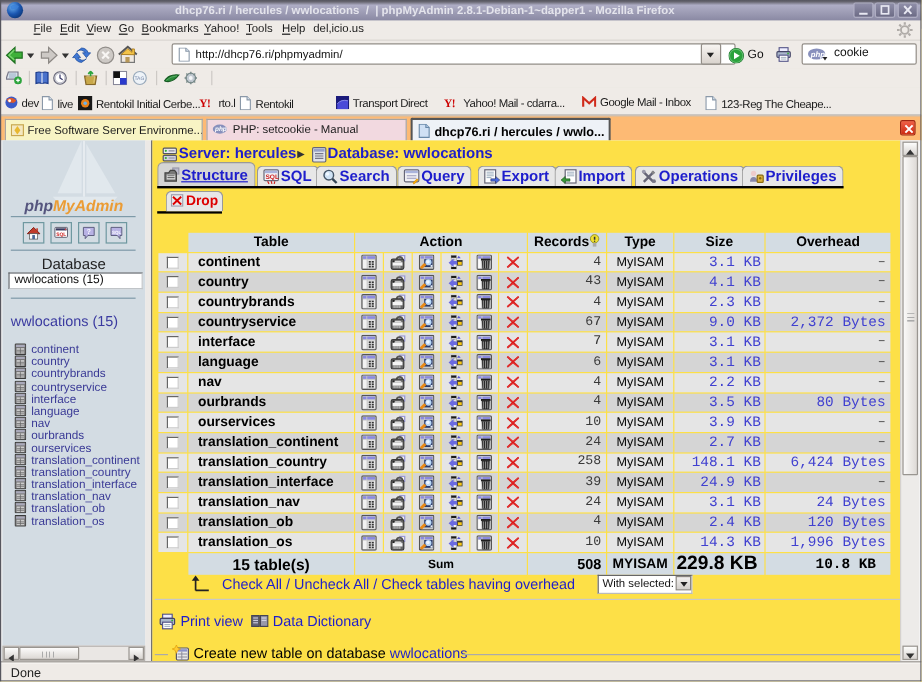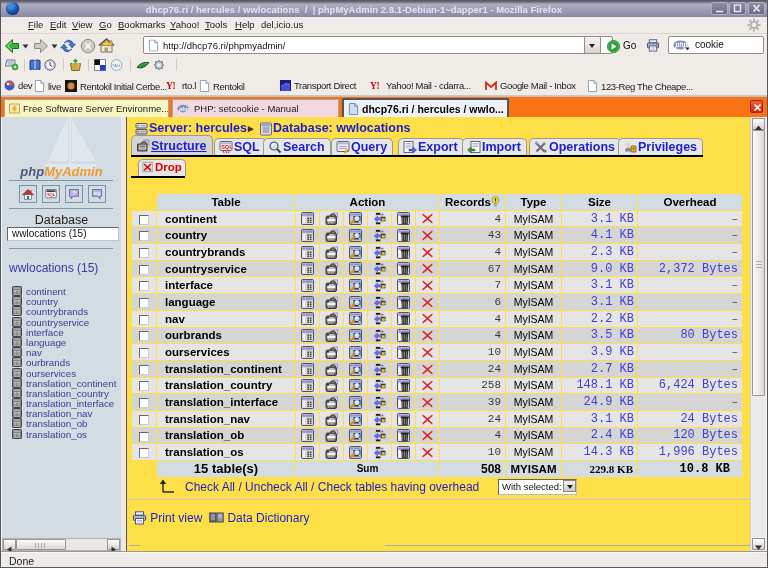--- a/index.html
+++ b/index.html
@@ -35,21 +35,21 @@
 #custbar { position:absolute; left:0; top:57px; width:768px; height:16px; background:#efebe7; }
 #custbar .sep { position:absolute; top:2px; width:1px; height:12px; background:#cdc9c5; }
 #custbar svg { position:absolute; top:2px; }
 
 
 #bookbar { position:absolute; left:0; top:73px; width:768px; height:23px; background:#efebe7; border-bottom:1px solid #cbc7c3; font-size:11px; color:#1a1a1a; }
 .bm { position:absolute; top:7px; white-space:nowrap; font-size:9.5px; letter-spacing:-0.35px; }
 .bm svg { vertical-align:-2px; margin-right:3px; }
 
 
-#tabbar { position:absolute; left:0; top:96px; width:768px; height:21px; background:#f97316; font-size:10px; border-top:1px solid #c4c0bc; }
+#tabbar { position:absolute; left:0; top:96px; width:768px; height:21px; background:#fdba74; font-size:10px; border-top:1px solid #c4c0bc; }
 .tab { position:absolute; top:2px; height:19px; font-size:9.5px; color:#1a1a1a; white-space:nowrap; overflow:hidden; }
 #tab1 { left:4px; width:165px; background:#f8f4c4; border:1px solid #a8a49f; border-bottom:none; padding:3px 4px 0 4px; }
 #tab2 { left:172px; width:167px; background:#f2d9e0; border:1px solid #a8a49f; border-bottom:none; padding:3px 4px 0 4px; }
 #tab3 { left:342px; width:167px; background:#eef2f7; border:2px solid #555; border-bottom:none; top:1px; height:20px; font-weight:bold; color:#000; padding:3px 4px 0 4px; border-radius:2px 2px 0 0; font-size:10.5px; }
 .tab svg { vertical-align:-2px; margin-right:3px; }
 #tabclose { position:absolute; right:5px; top:3px; width:13px; height:13px; background:linear-gradient(#f06048,#cc2a12); border:1px solid #a02412; border-radius:2px; }
 #tabclose svg { position:absolute; left:1px; top:1px; }
 
 
 #content { position:absolute; left:0; top:117px; width:768px; height:434px; background:#f5f5f5; }
@@ -1063,38 +1063,41 @@
               <td class="oh">1,996 Bytes</td>
             </tr>        
           </tbody>
         <tfoot>
             <tr class="foot">
               <td class="blank"></td>
               <td style="text-align:center;font-size:13px">15 table(s)</td>
               <td colspan="6" style="text-align:center;font-size:10px">Sum</td>
               <td class="num" style="color:#000;font-size:12px;font-family:Liberation Sans,sans-serif">508</td>
               <td class="typ" style="font-size:11.5px">MYISAM</td>
-              <td style="text-align:right;padding-right:4px;font-family:Liberation Serif, serif;font-size:11px">229.8 KB</td>
+              <td style="text-align:center;padding-right:4px;font-family:Liberation Sans, sans-serif;font-size:16px">229.8 KB</td>
               <td style="text-align:right;padding-right:12px;font-family:'Liberation Mono',monospace;font-size:12px">10.8 KB</td>
             </tr>
           </tfoot>
       </table>
       <div id="checkline"><svg width="16" height="15" viewBox="0 0 16 15">
             <use href="#i-uparrow"></use>
           </svg><a>Check All</a> <span style="color:#1e1ecc">/</span> <a>Uncheck All</a> <span style="color:#1e1ecc">/</span> <a>Check tables having overhead</a></div>
       <div id="withsel">
           <span class="wtxt">With selected:</span>
           <span class="wbtn"></span>
         </div>
       <div class="mainhr"></div>
       <div id="printline"><svg width="15" height="14" viewBox="0 0 15 14">
             <use href="#i-printer"></use>
           </svg> <a>Print view</a>&nbsp; <svg width="15" height="14" viewBox="0 0 15 14">
             <use href="#i-dict"></use>
           </svg> <a>Data Dictionary</a></div>
+      <div id="newtblline"><svg width="15" height="14" viewBox="0 0 15 14">
+            <use href="#i-newtbl"></use>
+          </svg> Create new table on database <a>wwlocations</a></div>
       <div class="fldline" style="left:2px;width:11px"></div>
       <div class="fldline" style="left:258px;width:365px"></div>
     </div>
     <div id="vscroll">
       <span class="scrbtn" id="vup"><svg width="11" height="10" viewBox="0 0 11 10">
             <path d="M5.5 2.5 L9 7 L2 7 Z" fill="#333"></path>
           </svg></span>
       <div id="vthumb"></div>
       <span class="scrbtn" id="vdown"><svg width="11" height="10" viewBox="0 0 11 10">
             <path d="M5.5 7 L9 2.5 L2 2.5 Z" fill="#333"></path>

